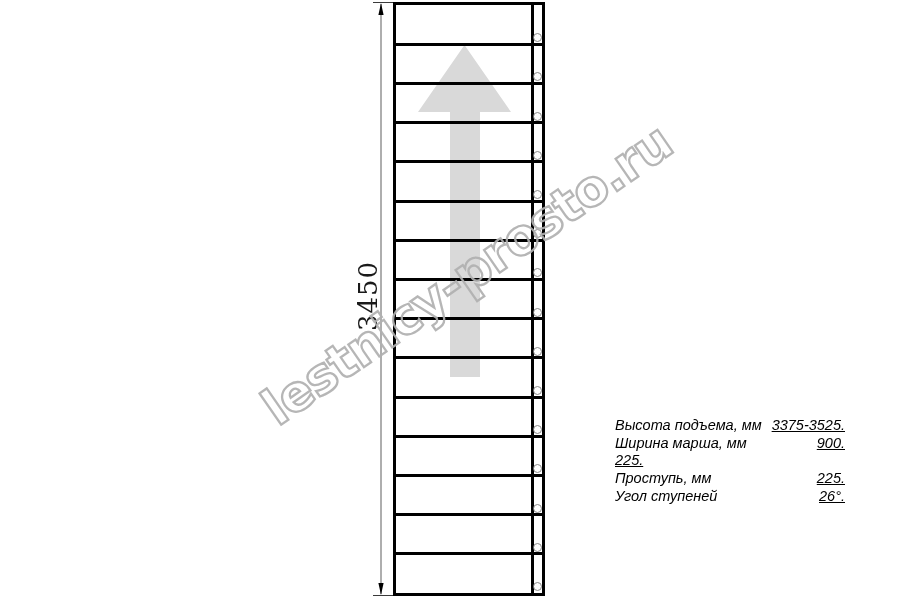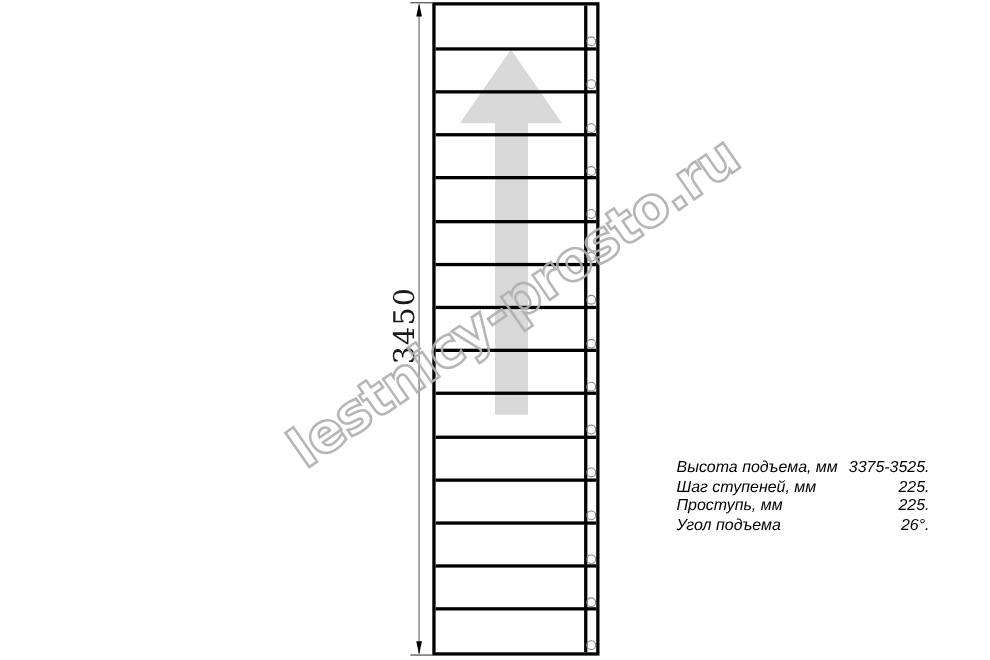--- a/index.html
+++ b/index.html
@@ -31,21 +31,21 @@
     white-space:nowrap;letter-spacing:1px;
   }
 
   
   .specs{
     position:absolute;left:615px;top:417px;width:230px;
     font-style:italic;font-size:14.5px;line-height:17.7px;color:#000000;
   }
   .spec-row{display:flex;justify-content:space-between;}
   .spec-label{white-space:nowrap;}
-  .spec-value{white-space:nowrap;text-align:right;}
+  .spec-value{white-space:nowrap;text-align:right;text-decoration:underline;}
 
   
   .watermark{
     position:absolute;left:268px;top:388px;height:50px;line-height:50px;
     transform-origin:0 50%;transform:rotate(-34.8deg);
     font-family:"DejaVu Sans",sans-serif;font-weight:bold;font-size:50px;
     letter-spacing:-1px;white-space:nowrap;
     color:transparent;-webkit-text-stroke:2.3px rgba(176,176,176,0.92);
     z-index:10;pointer-events:none;
   }
@@ -100,28 +100,31 @@
     </div>
 
   <div class="dim-label">3450</div>
 
   <div class="specs">
       <div class="spec-row">
         <span class="spec-label">Высота подъема, мм</span>
         <span class="spec-value">3375-3525.</span>
       </div>
       <div class="spec-row">
-        <span class="spec-label">Шаг ступеней, мм</span>
+        <span class="spec-label">Ширина марша, мм</span>
+        <span class="spec-value">900.</span>
+      </div>
+      <div class="spec-row">
         <span class="spec-value">225.</span>
       </div>
       <div class="spec-row">
         <span class="spec-label">Проступь, мм</span>
         <span class="spec-value">225.</span>
       </div>
       <div class="spec-row">
-        <span class="spec-label">Угол подъема</span>
+        <span class="spec-label">Угол ступеней</span>
         <span class="spec-value">26°.</span>
       </div>
     </div>
 
   <div class="watermark">lestnicy-prosto.ru</div>
 
 </div>
 
 </body></html>

